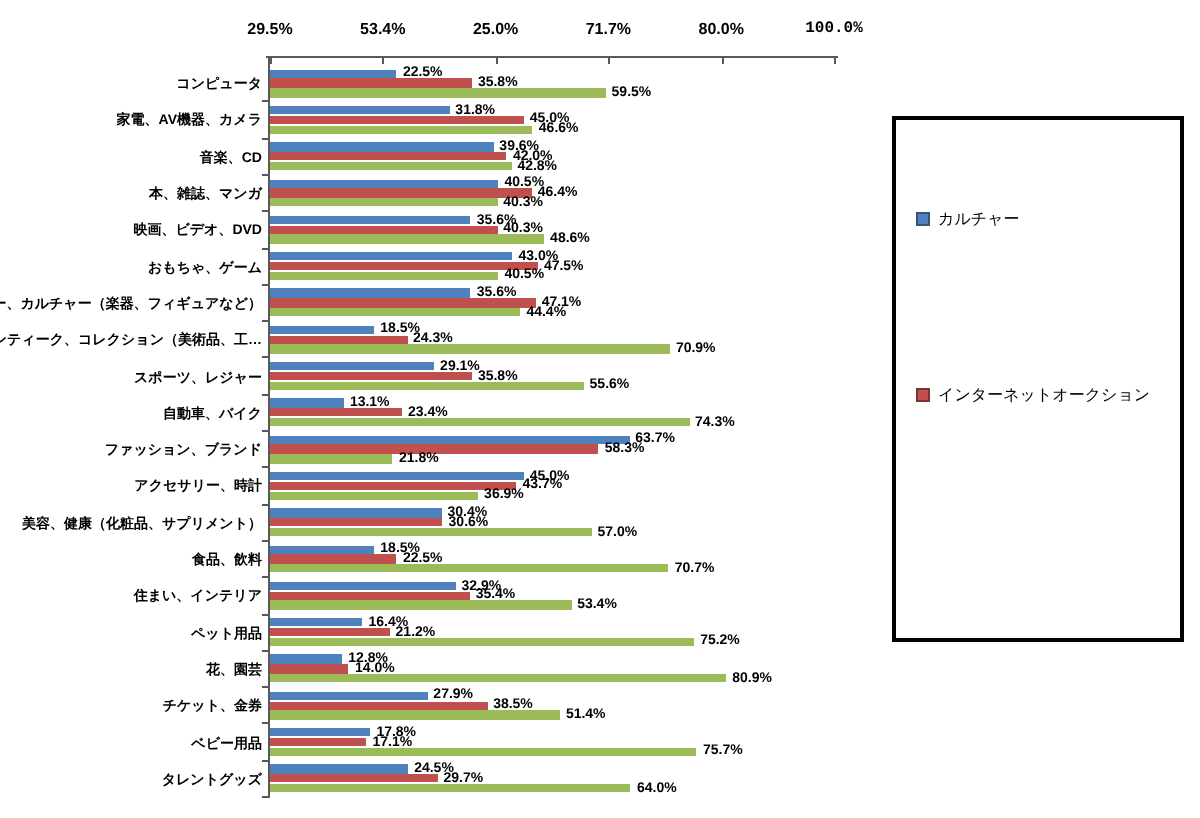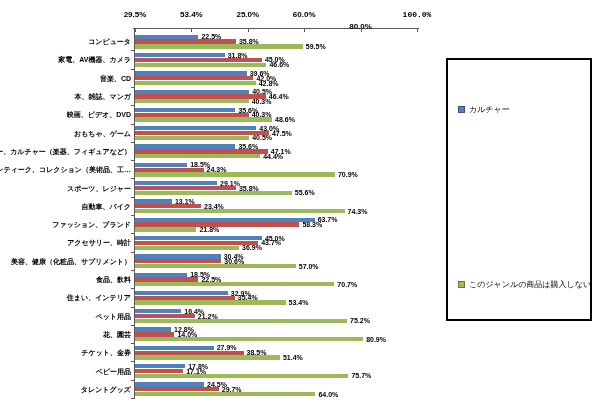--- a/index.html
+++ b/index.html
@@ -36,23 +36,23 @@
 
 <div id="canvas">
   <div id="xaxis">
       <div class="axis-line-h" style="left: 133px; top: 28px; width: 286px;"></div>
       <span class="tick-label" style="left: 135px;">29.5%</span>
       <div class="tick-mark" style="left: 135px; top: 28px;"></div>
       <span class="tick-label" style="left: 191.4px;">53.4%</span>
       <div class="tick-mark" style="left: 191.4px; top: 28px;"></div>
       <span class="tick-label" style="left: 247.8px;">25.0%</span>
       <div class="tick-mark" style="left: 247.8px; top: 28px;"></div>
-      <span class="tick-label" style="left: 304.2px;">60.0%</span>
+      <span class="tick-label" style="left: 304.2px;">71.7%</span>
       <div class="tick-mark" style="left: 304.2px; top: 28px;"></div>
-      <span class="tick-label" style="left: 360.6px; margin-top: 12px;">80.0%</span>
+      <span class="tick-label" style="left: 360.6px;">80.0%</span>
       <div class="tick-mark" style="left: 360.6px; top: 28px;"></div>
       <span class="tick-label" style="left: 417px; font-family: Liberation Mono, monospace;">100.0%</span>
       <div class="tick-mark" style="left: 417px; top: 28px;"></div>
       <div class="axis-line-v" style="left: 134px; top: 28px; height: 371px;"></div>
     </div>
   <div id="plot">
       <div class="row-tick" style="left: 131px; top: 50.3px;"></div>
       <span class="cat-label" style="right: 469px; top: 42.15px;">コンピュータ</span>
       <div class="bar" style="left: 135px; top: 34.6px; width: 63.45px; background: rgb(79, 129, 189);"></div>
       <span class="bar-value" style="left: 201.45px; top: 33.3px;">22.5%</span>
@@ -211,18 +211,18 @@
       <div class="bar" style="left: 135px; top: 387.1px; width: 83.754px; background: rgb(192, 80, 77);"></div>
       <span class="bar-value" style="left: 221.754px; top: 385.8px;">29.7%</span>
       <div class="bar" style="left: 135px; top: 391.9px; width: 180.48px; background: rgb(155, 187, 89);"></div>
       <span class="bar-value" style="left: 318.48px; top: 390.6px;">64.0%</span>
     </div>
   <div id="legend">
       <div class="legend-item" style="top: 44px;">
         <div class="legend-swatch" style="background: rgb(79, 129, 189);"></div>
         <span class="legend-label">カルチャー</span>
       </div>
-      <div class="legend-item" style="top: 219px;">
-        <div class="legend-swatch" style="background: rgb(155, 187, 89);"></div>
-        <span class="legend-label">このジャンルの商品は購入しない</span>
+      <div class="legend-item" style="top: 132px;">
+        <div class="legend-swatch" style="background: rgb(192, 80, 77);"></div>
+        <span class="legend-label">インターネットオークション</span>
       </div>
     </div>
 </div>
 
 </body></html>

